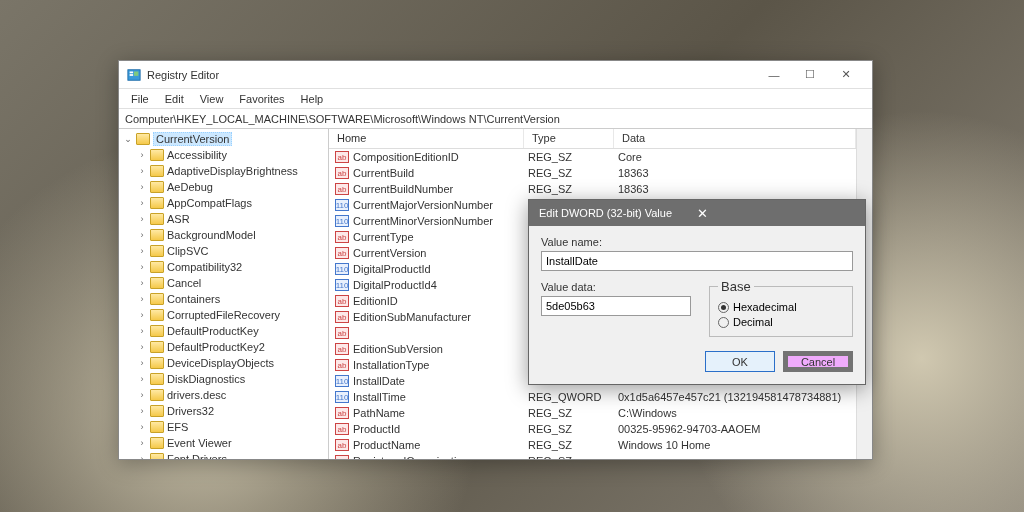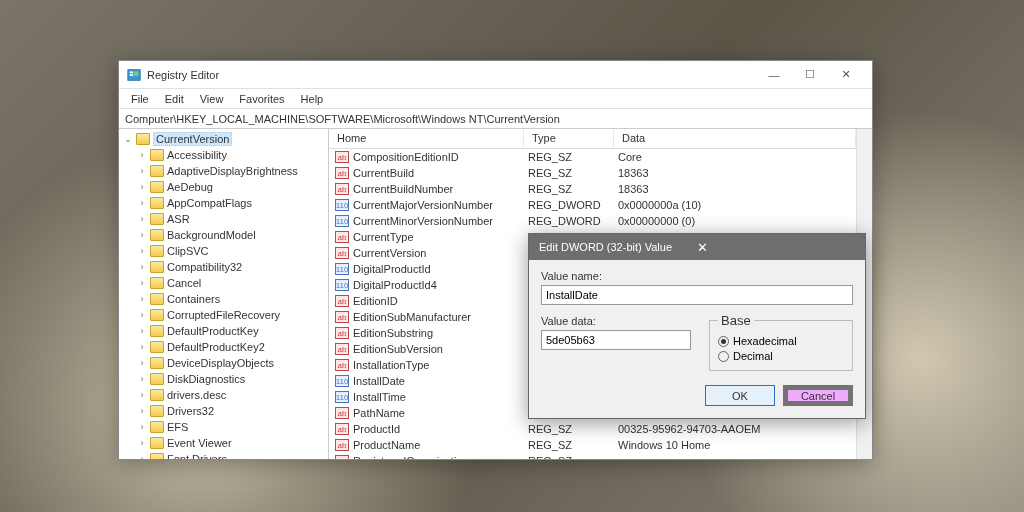--- a/index.html
+++ b/index.html
@@ -30,21 +30,21 @@
 .col-data { flex: 1; }
 .list-body { flex: 1; overflow-y: auto; }
 .list-row { height: 16px; display: flex; align-items: center; }
 .list-icon { width: 14px; height: 12px; margin: 0 4px 0 6px; display: flex; align-items: center; justify-content: center; font-size: 8px; }
 .icon-str { background: #fde8e8; border: 1px solid #c44; color: #c44; }
 .icon-bin { background: #e8f0fd; border: 1px solid #4477cc; color: #4477cc; }
 .list-cell-name { width: 175px; color: #333; }
 .list-cell-type { width: 90px; color: #333; }
 .list-cell-data { flex: 1; color: #333; white-space: nowrap; overflow: hidden; }
 .scrollbar { width: 16px; background: #f0f0f0; border-left: 1px solid #ddd; }
-.dialog { position: absolute; left: 528px; top: 233px; width: 338px; background: #f0f0f0; border: 1px solid #666; box-shadow: 0 4px 20px rgba(0,0,0,0.4); }
+.dialog { position: absolute; left: 528px; top: 199px; width: 338px; background: #f0f0f0; border: 1px solid #666; box-shadow: 0 4px 20px rgba(0,0,0,0.4); }
 .dialog-title { height: 26px; background: #6e6e6e; color: #fff; display: flex; align-items: center; padding: 0 10px; font-size: 11px; }
 .dialog-title span { flex: 1; }
 .dialog-close { color: #fff; font-size: 13px; }
 .dialog-body { padding: 10px 12px 12px; }
 .dialog-label { color: #333; margin-bottom: 3px; }
 .dialog-input { width: 100%; height: 20px; border: 1px solid #999; padding: 2px 4px; background: #fff; font-size: 11px; }
 .dialog-row { display: flex; gap: 18px; margin-top: 10px; }
 .dialog-col { flex: 1; }
 .dialog-col.small { flex: 0 0 150px; }
 .fieldset { border: 1px solid #bbb; padding: 4px 8px 8px; margin-top: -2px; }
@@ -270,21 +270,20 @@
             <span class="list-cell-data"></span>
           </div>
           <div class="list-row">
             <span class="list-icon icon-str">ab</span>
             <span class="list-cell-name">EditionSubManufacturer</span>
             <span class="list-cell-type"></span>
             <span class="list-cell-data"></span>
           </div>
           <div class="list-row">
             <span class="list-icon icon-str">ab</span>
-            <span class="list-cell-name">EditionSubstring</span>
             <span class="list-cell-type"></span>
             <span class="list-cell-data"></span>
           </div>
           <div class="list-row">
             <span class="list-icon icon-str">ab</span>
             <span class="list-cell-name">EditionSubVersion</span>
             <span class="list-cell-type"></span>
             <span class="list-cell-data"></span>
           </div>
           <div class="list-row">

